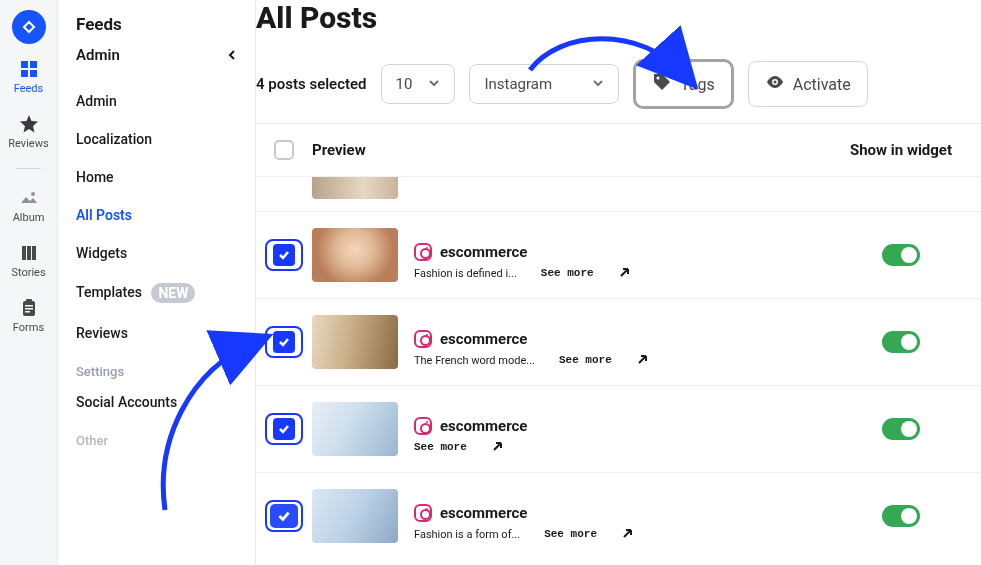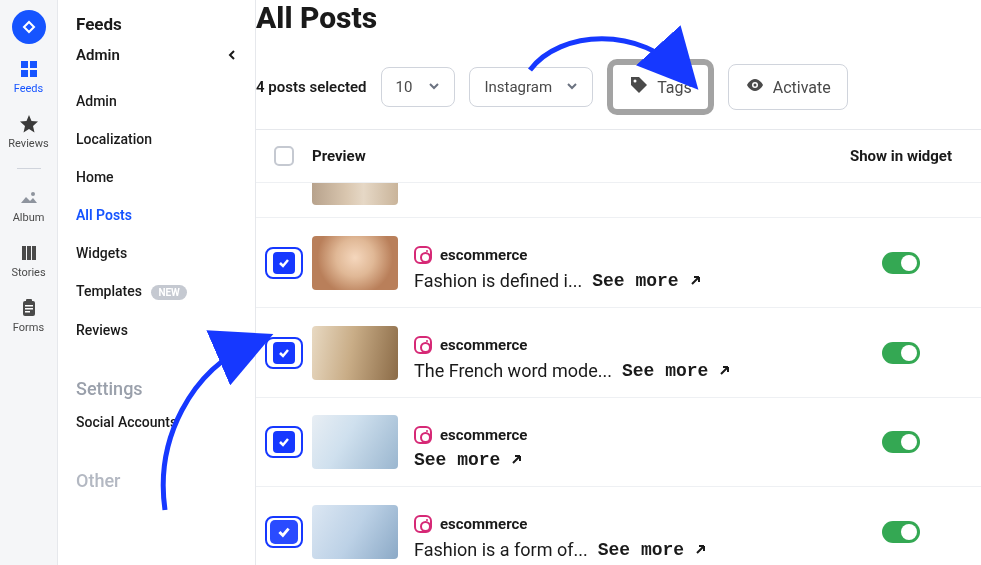--- a/index.html
+++ b/index.html
@@ -14,36 +14,36 @@
   .rail-item .icon { width: 22px; height: 22px; display:flex; align-items:center; justify-content:center;}
   .rail-item span.label { font-size: 11px; }
   .rail-divider { width: 24px; height: 1px; background: #d0d4dc; margin: 4px 0; }
 
   
   .sidebar { width: 198px; background: #fff; border-right: 1px solid #e6e8ec; padding: 14px 18px; overflow-y: auto; }
   .sb-title { font-size: 17px; font-weight: 700; margin-bottom: 12px; }
   .sb-admin { display: flex; justify-content: space-between; align-items: center; font-size: 15px; font-weight: 600; margin-bottom: 18px; cursor: pointer; }
   .sb-link { display: block; font-size: 14px; padding: 11px 0; cursor: pointer; color: #1a1a1a; font-weight: 500;}
   .sb-link.active { color: #1654ff; font-weight: 600; }
-  .sb-badge { display: inline-block; background: #c5c9d1; color: #fff; font-size: 10px; font-weight: 700; padding: 2px 7px; border-radius: 10px; margin-left: 6px; vertical-align: middle; }
-  .sb-section { font-size: 18px; color: #9aa0ab; font-weight: 500; margin: 29px 0 4px; }
+  .sb-badge { display: inline-block; background: #c5c9d1; color: #fff; font-size: 14px; font-weight: 700; padding: 2px 7px; border-radius: 10px; margin-left: 6px; vertical-align: middle; }
+  .sb-section { font-size: 13px; color: #9aa0ab; font-weight: 500; margin: 12px 0 4px; }
   .sb-faded { color: #b3b8c2; }
   .page-title { font-size: 30px; font-weight: 800; padding: 0 0 24px 0; margin-left: 0; }
 
   
   .page-title{ padding-left:0;}
   h1.page-title{ margin-left:0; }
 
   
   .toolbar { display: flex; align-items: center; gap: 14px; padding: 0 0 14px 0; }
   .selected-label { font-size: 15px; font-weight: 600; }
   .dd { border: 1px solid #d0d4dc; border-radius: 8px; padding: 10px 14px; display: flex; align-items: center; gap: 16px; font-size: 15px; cursor: pointer; color:#4a4a4a;}
   .dd .chev { color: #6b7280; }
   .action-btn { border: 1px solid #d0d4dc; border-radius: 8px; padding: 10px 16px; display: inline-flex; align-items: center; gap: 8px; font-size: 16px; color: #4a4a4a; cursor: pointer; background:#fff;}
-  .action-btn.highlight { border: 6px solid #a3a3a3; border-radius: 10px; }
+  .action-btn.highlight { border: 3px solid #a3a3a3; border-radius: 10px; }
 
   
   .thead { display: flex; align-items: center; padding: 16px 0; border-top: 1px solid #e6e8ec; border-bottom: 1px solid #eef0f3; }
   .th-check { width: 56px; display: flex; justify-content: center; }
   .th-preview { flex: 0 0 120px; font-size: 15px; font-weight: 700; }
   .th-gap { flex: 1; }
   .th-show { width: 140px; font-size: 15px; font-weight: 700; text-align: center; padding-right:20px;}
 
   .cb { width: 20px; height: 20px; border: 2px solid #c5c9d1; border-radius: 5px; display:inline-block;}
 
@@ -57,21 +57,21 @@
   .r-checkbox { width: 38px; height: 32px; border: 2.5px solid #1638ff; border-radius: 8px; display:flex; align-items:center; justify-content:center;}
   .r-checkbox-inner{ width:22px; height:22px; background:#1638ff; border-radius:4px; display:flex; align-items:center; justify-content:center;}
   .r-checkbox.solid .r-checkbox-inner{ background:#2a4bff; }
   .r-thumb { width: 86px; height: 54px; border-radius: 4px; margin: 0 16px 0 0; flex:0 0 86px;}
   .r-body { flex: 1; display:flex; flex-direction:column; gap:6px;margin-top:12px;}
   .r-user { display:flex; align-items:center; gap:8px;}
   .ig-ic { width:18px; height:18px; border:2px solid #d62976; border-radius:6px; position:relative;}
   .ig-ic::after{ content:""; position:absolute; width:7px; height:7px; border:2px solid #d62976; border-radius:50%; top:3.5px; left:3.5px;}
   .ig-ic::before{ content:""; position:absolute; width:2px; height:2px; background:#d62976; border-radius:50%; top:2px; right:2px;}
   .r-username{ font-weight:700; font-size:15px;}
-  .r-caption{ font-size:18px; color:#1a1a1a; display:flex; align-items:center; gap:10px;}
+  .r-caption{ font-size:11px; color:#1a1a1a; display:flex; align-items:center; gap:24px;}
   .see-more{ font-weight:700; cursor:pointer;font-family:Liberation Mono, monospace;}
   .ext-ic{ display:inline-flex;}
   .r-toggle{ width:140px; display:flex; justify-content:center; padding-right:20px;}
   .toggle{ width:38px; height:22px; background:#34a853; border-radius:11px; position:relative; cursor:pointer;}
   .toggle::after{ content:""; position:absolute; width:16px; height:16px; background:#fff; border-radius:50%; top:3px; right:3px;}
 
   
   .t1{ background: radial-gradient(circle at 50% 40%, #f5d7bd 0%, #e0b896 35%, #b97f5a 70%);}
   .t2{ background: linear-gradient(100deg,#e8d9c2 0%, #c9ad87 45%, #8b6b47 100%);}
   .t3{ background: linear-gradient(120deg,#e8eef4 0%, #cfe0ee 40%, #9ab6cf 100%);}
@@ -181,21 +181,21 @@
     <div class="toolbar">
       <span class="selected-label">4 posts selected</span>
 
       <div class="dd">
         <span>10</span>
         <span class="chev"><svg width="12" height="12" viewBox="0 0 12 12">
               <path d="M2 4 L6 8 L10 4" fill="none" stroke="#6b7280" stroke-width="2"></path>
             </svg></span>
       </div>
 
-      <div class="dd" style="gap:14px;">
+      <div class="dd" style="gap:40px;">
         <span>Instagram</span>
         <span class="chev"><svg width="12" height="12" viewBox="0 0 12 12">
               <path d="M2 4 L6 8 L10 4" fill="none" stroke="#6b7280" stroke-width="2"></path>
             </svg></span>
       </div>
 
       <button class="action-btn highlight">
         <span><svg width="20" height="20" viewBox="0 0 20 20">
               <path d="M2 2 L10 2 L18 10 L10 18 L2 10 Z" fill="#4a4a4a"></path>
               <circle cx="6" cy="6" r="1.5" fill="#fff"></circle>

